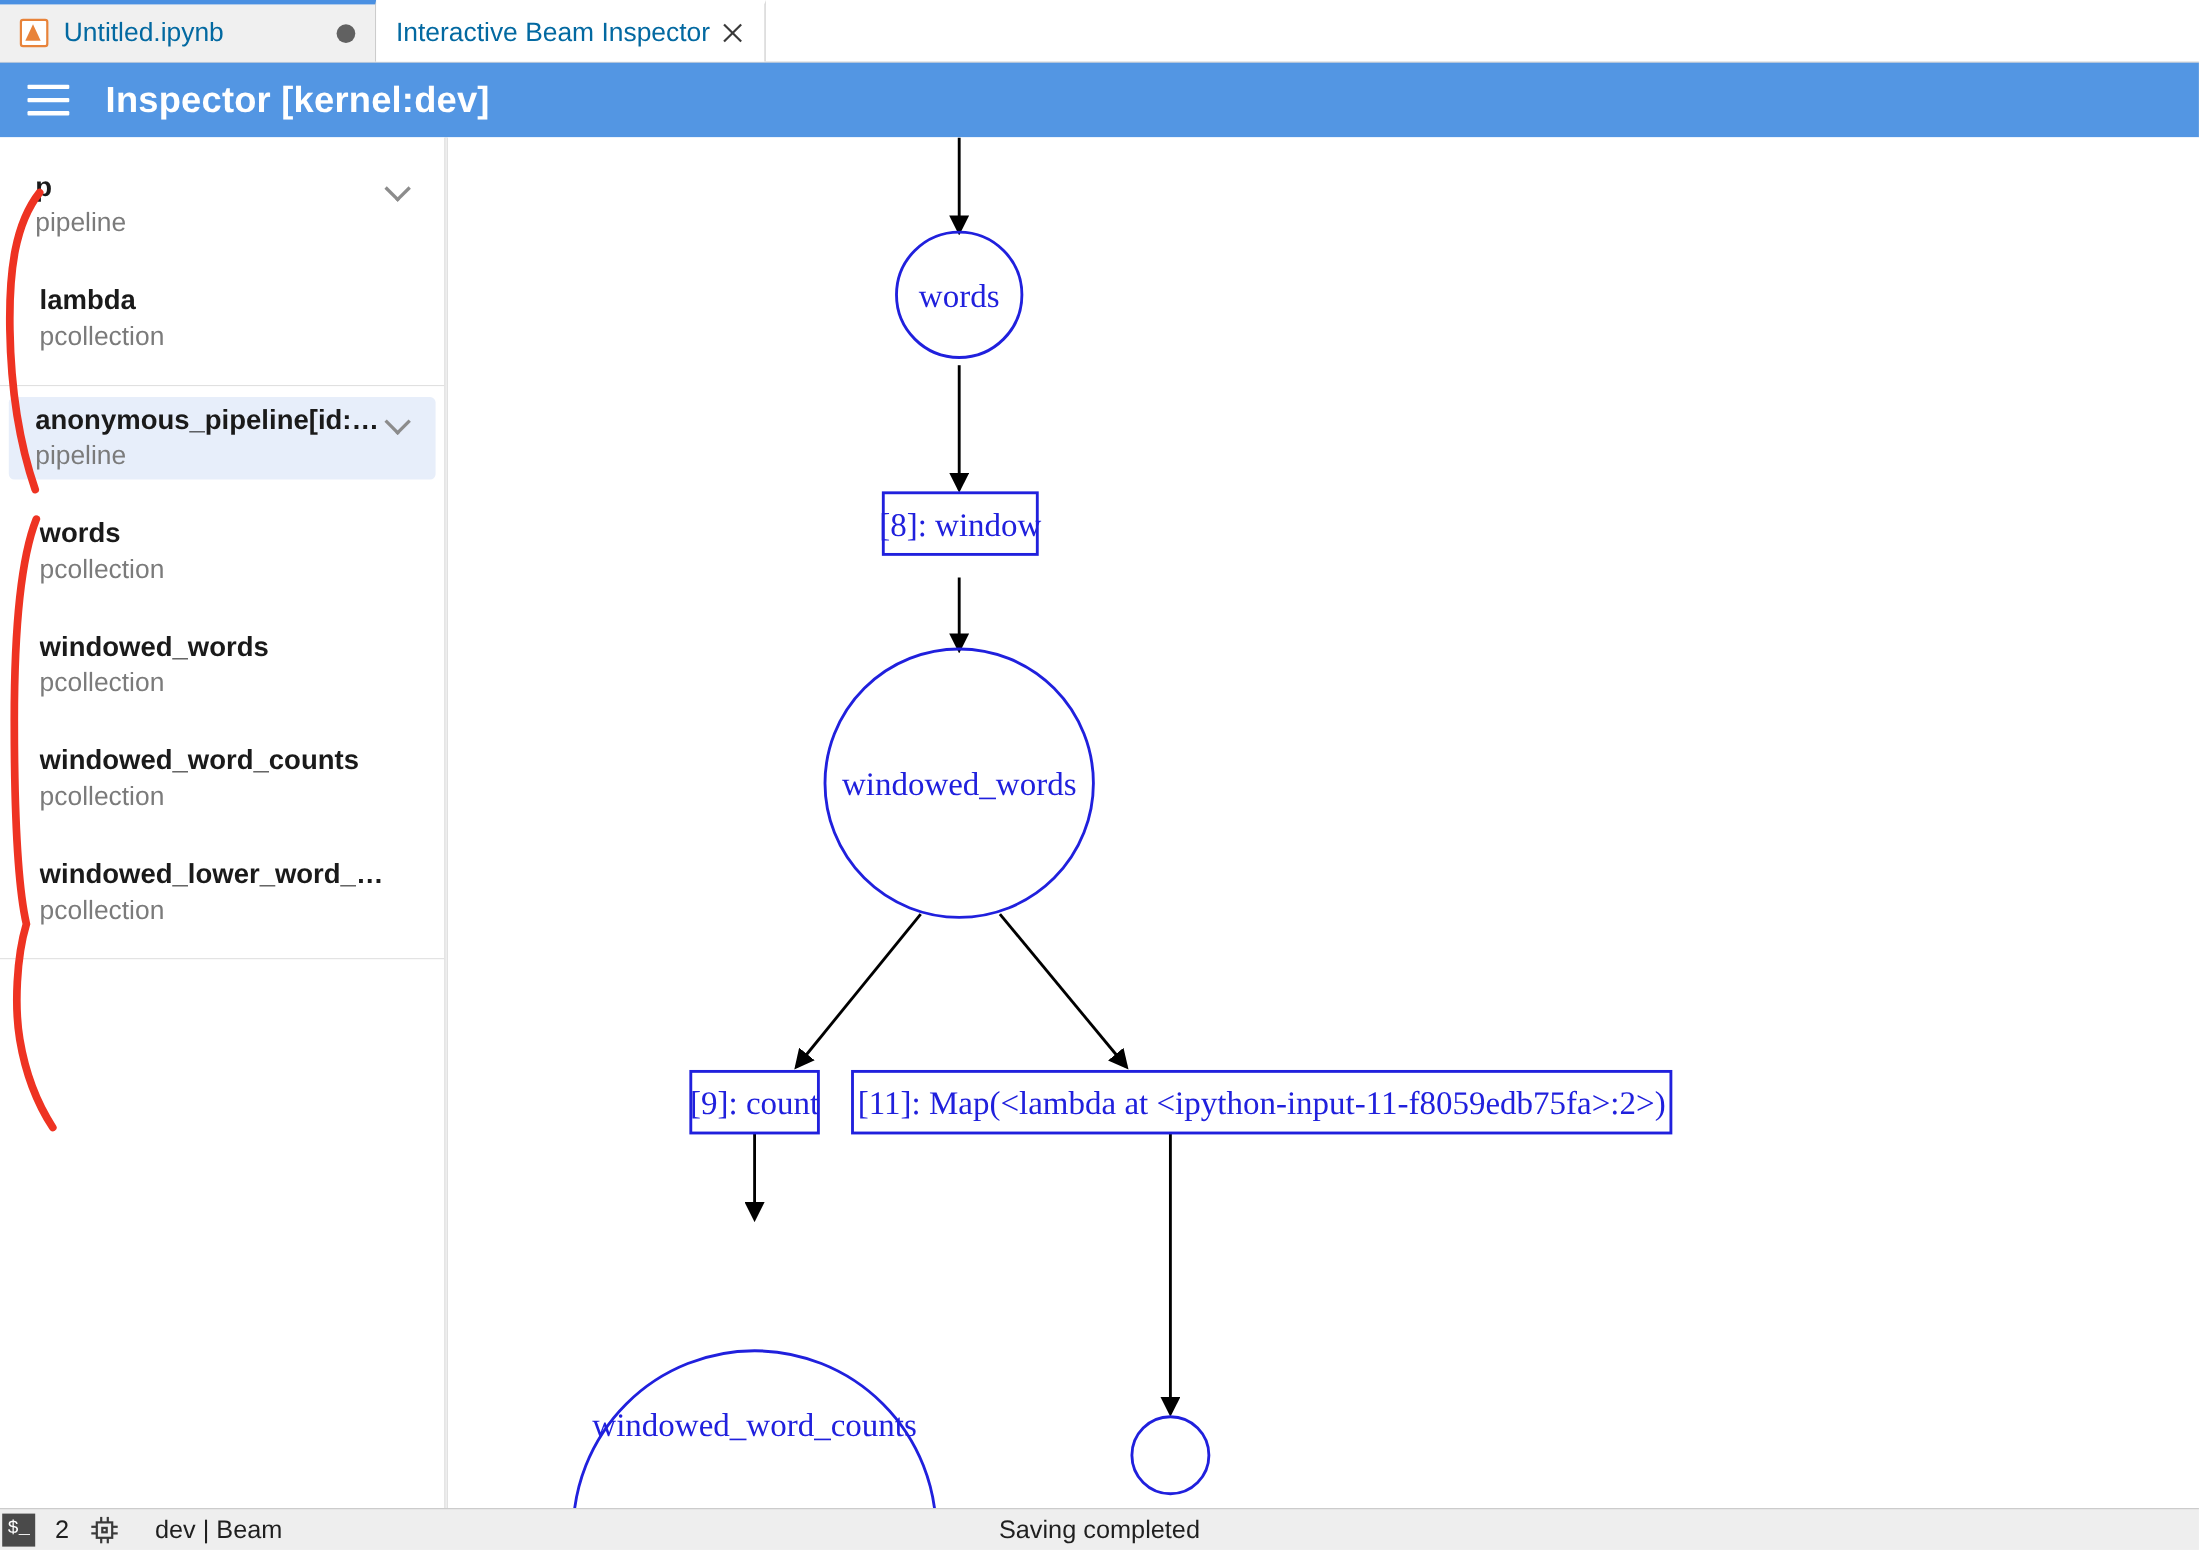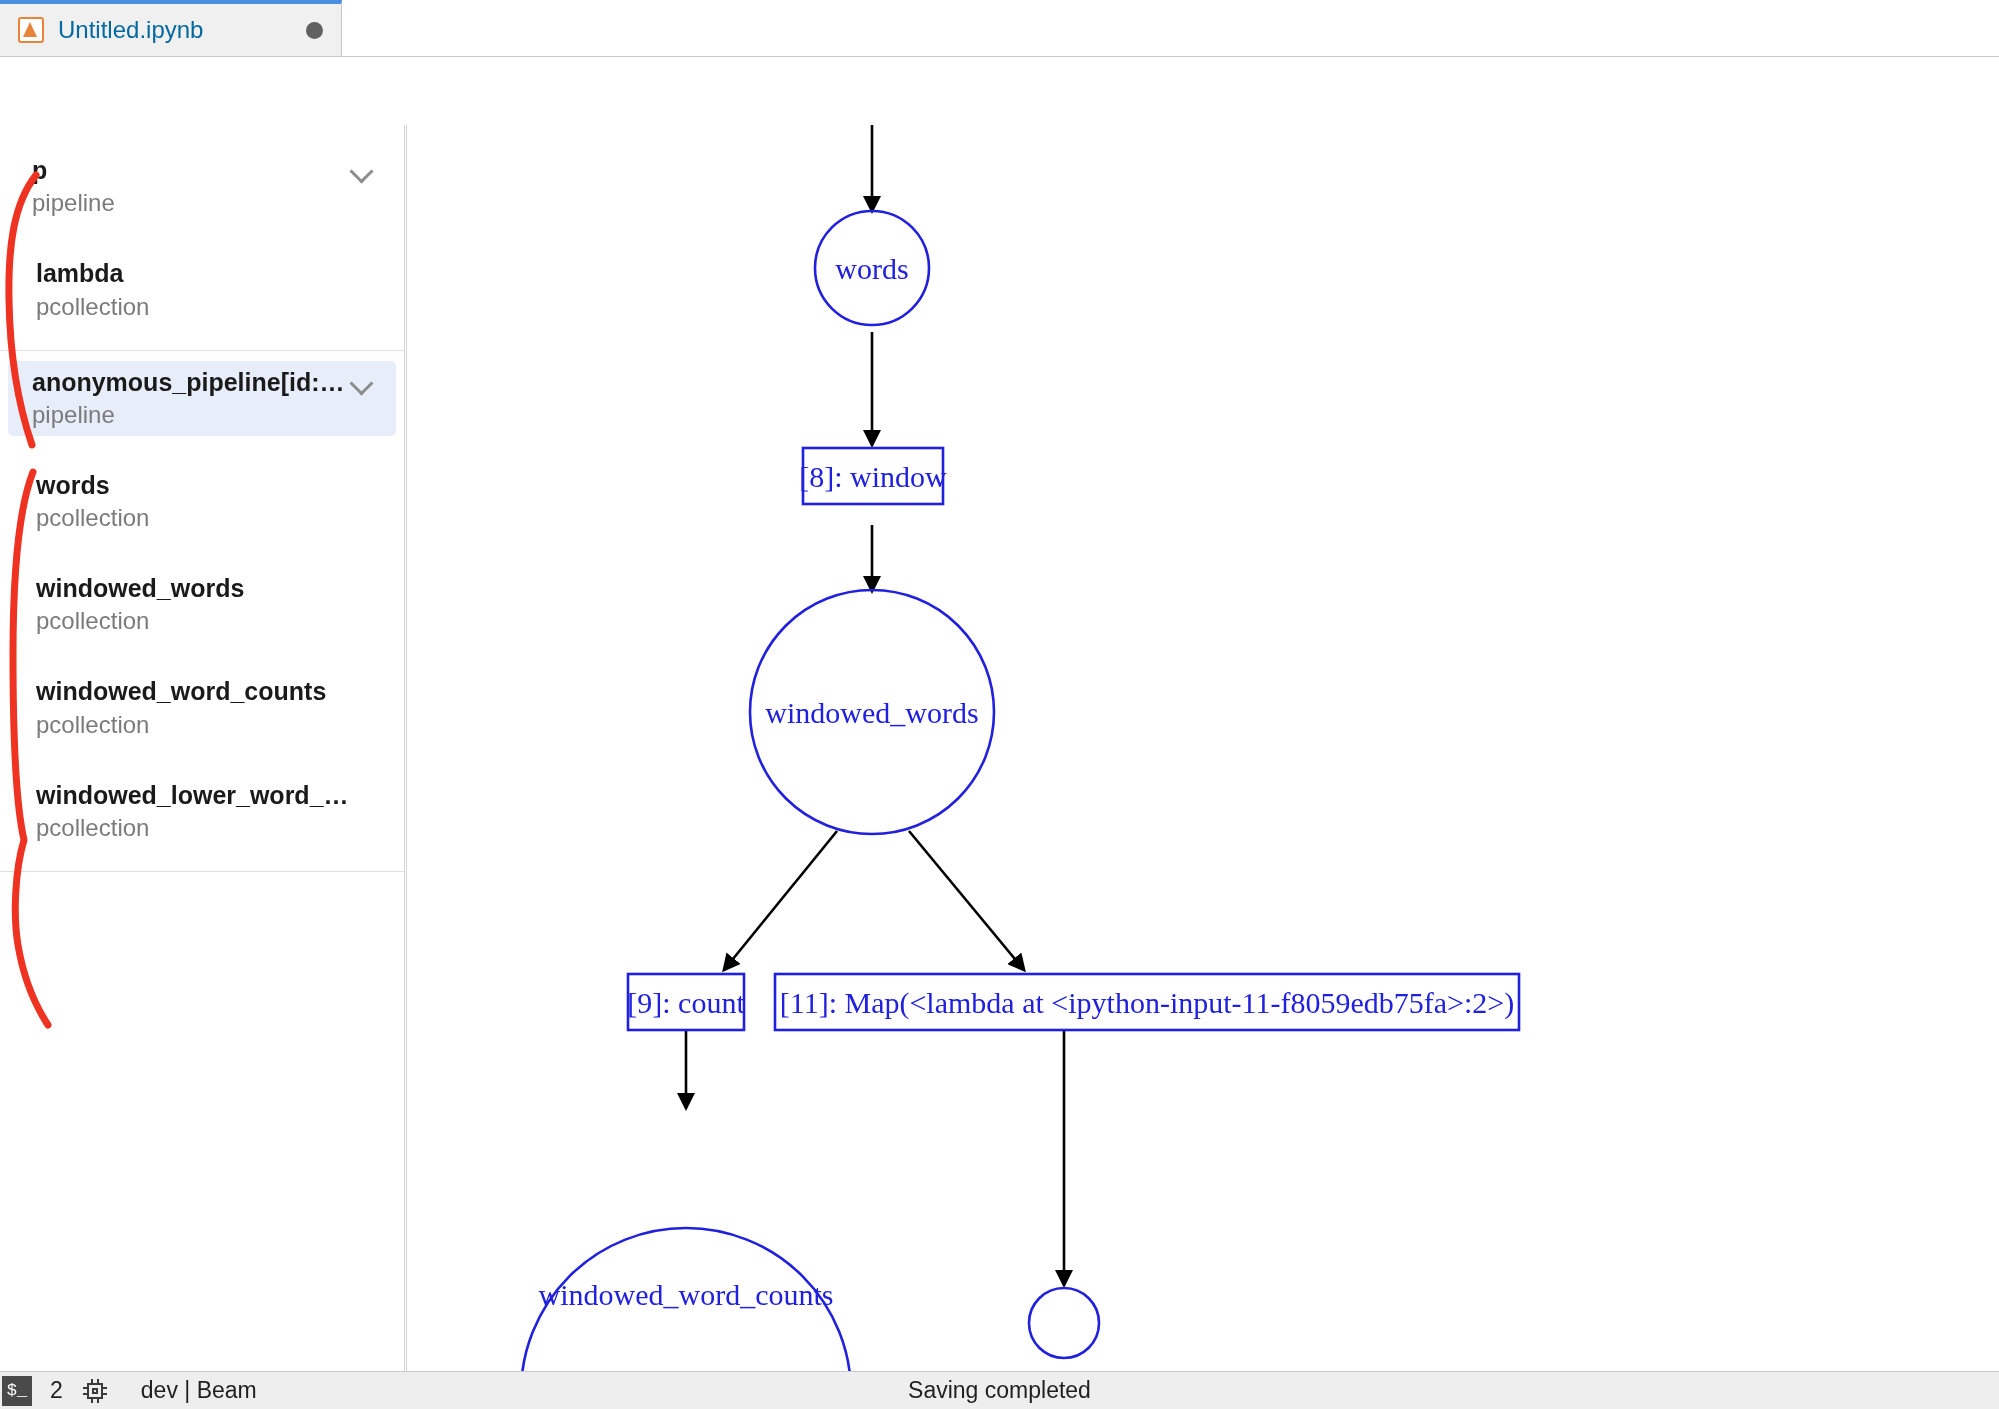--- a/index.html
+++ b/index.html
@@ -246,22 +246,34 @@
 <body>
 
 <div id="app">
 
   <div class="tabbar">
     <div class="tab inactive">
       <span class="nb-icon"></span>
       <span class="tab-label">Untitled.ipynb</span>
       <span class="unsaved-dot"></span>
     </div>
+    <div class="tab active">
+      <span class="tab-label">Interactive Beam Inspector</span>
+      <span class="tab-close"></span>
+    </div>
   </div>
 
+  <div class="header">
+    <div class="hamburger">
+      <span></span>
+        <span></span>
+        <span></span>
+    </div>
+    <div class="header-title">Inspector [kernel:dev]</div>
+  </div>
 
   <div class="body">
 
     <div class="sidebar">
 
       <div class="group">
         <div class="entry">
           <div class="name">p</div>
           <div class="kind">pipeline</div>
           <span class="chev"></span>

